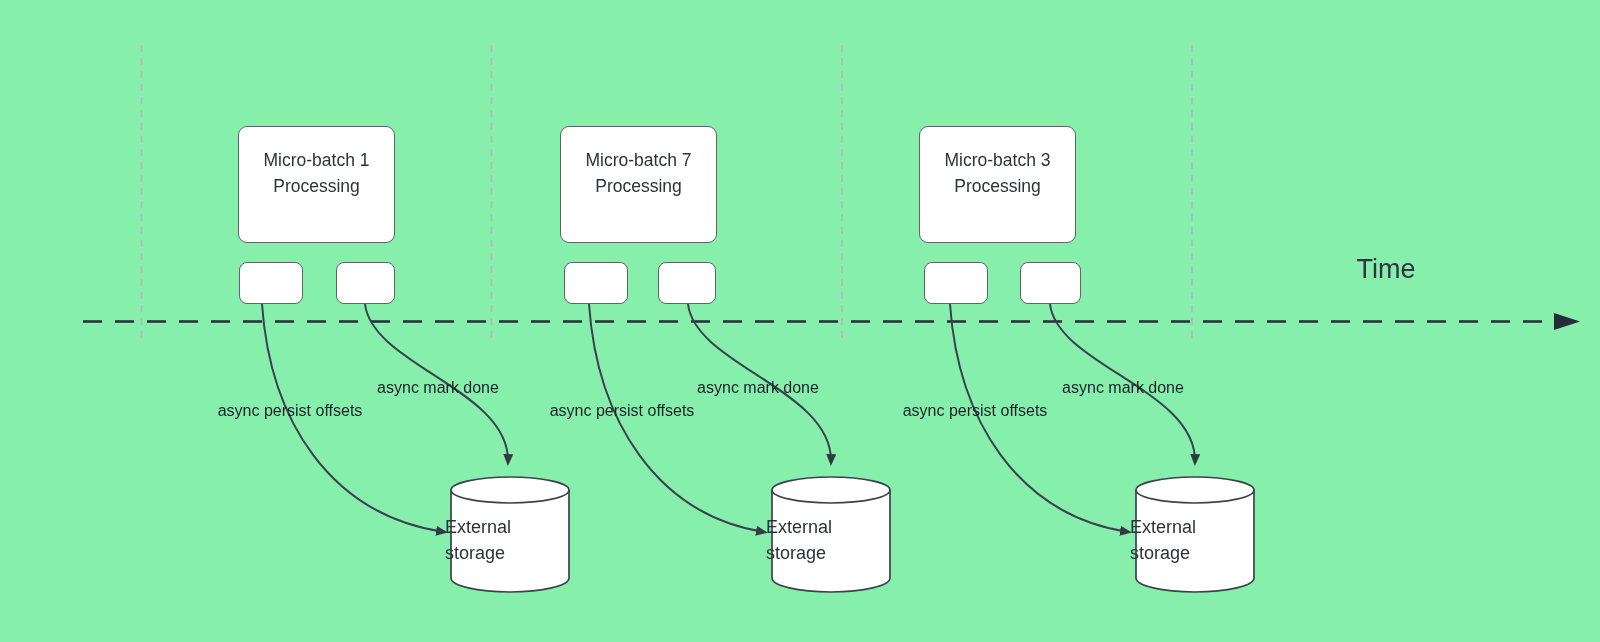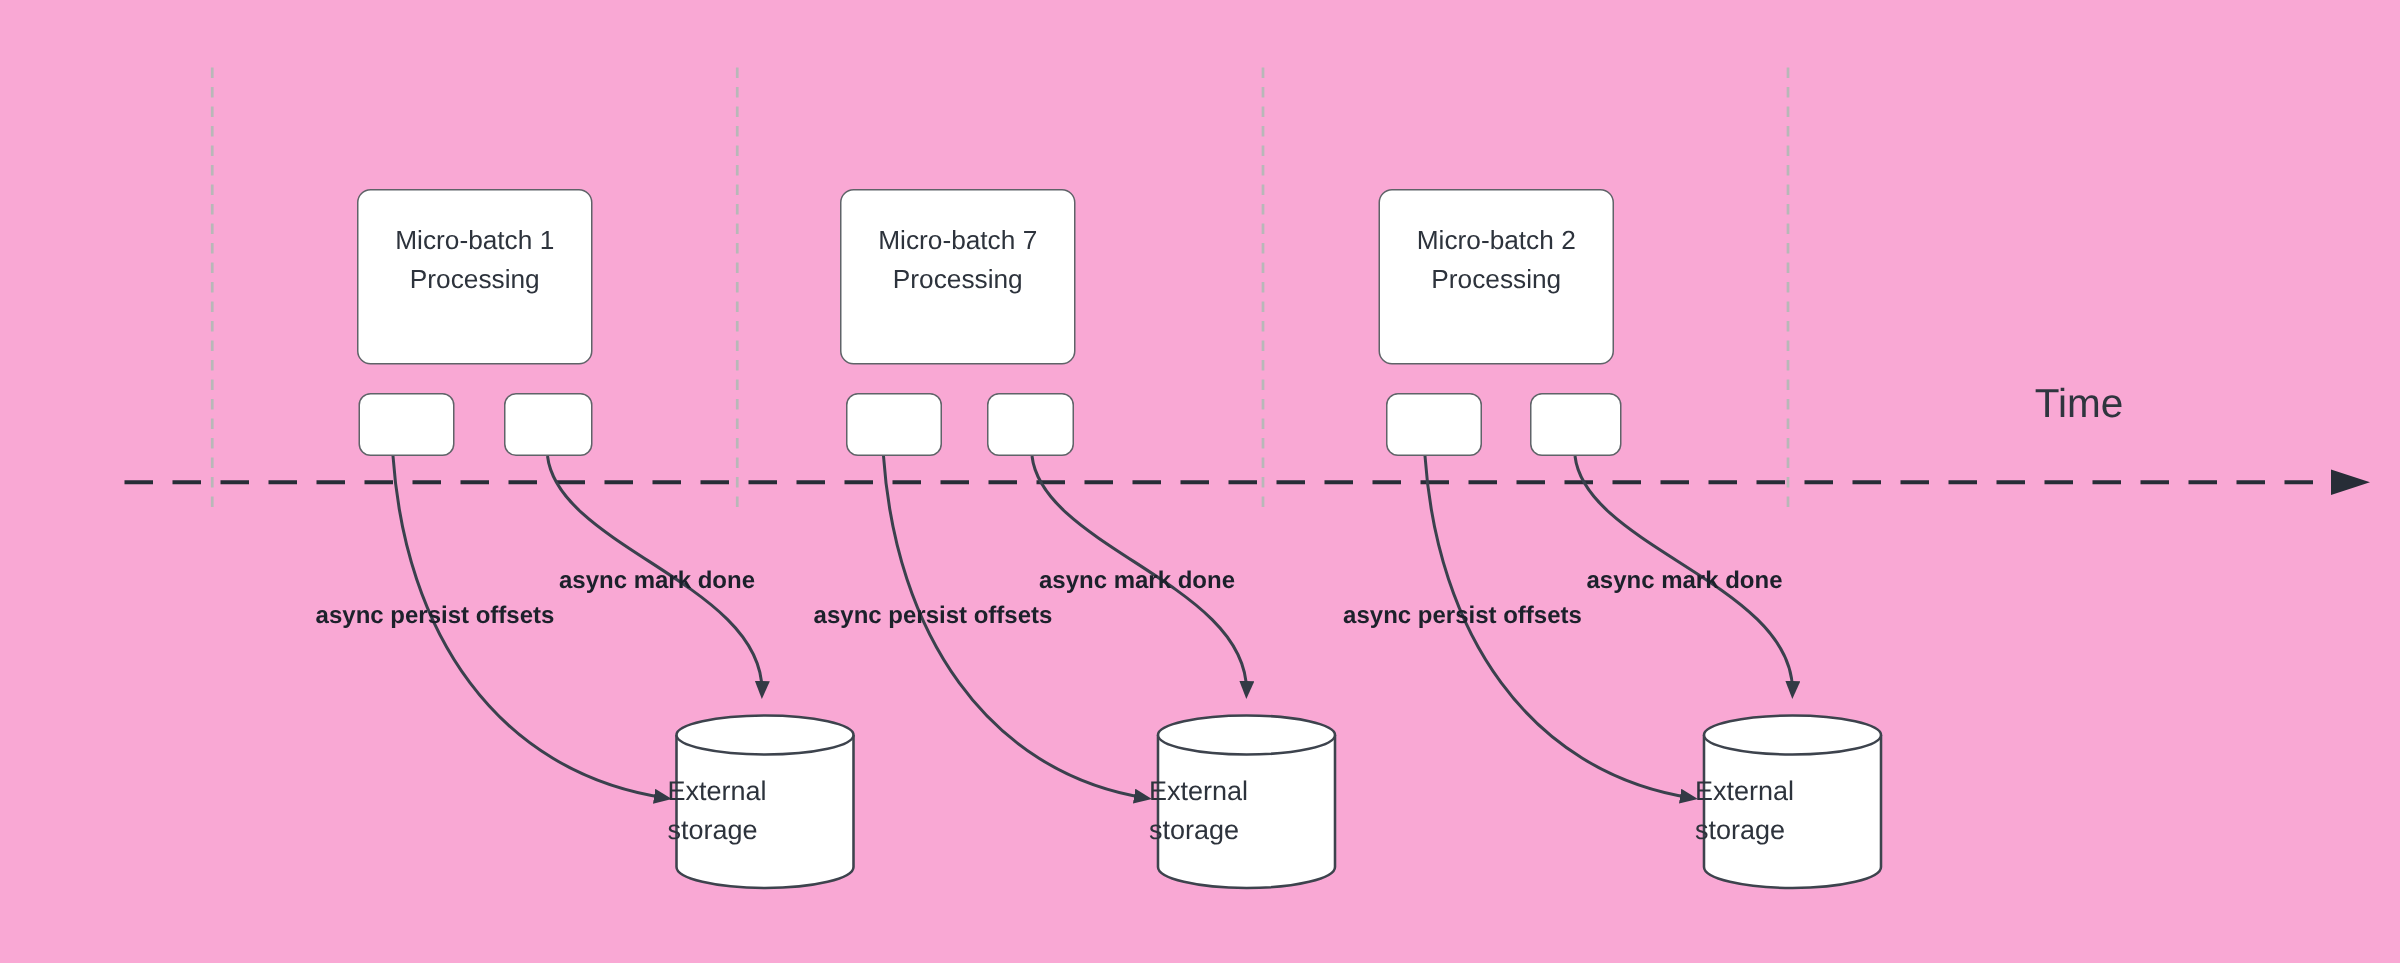--- a/index.html
+++ b/index.html
@@ -1,21 +1,21 @@
 <!DOCTYPE html>
 <html><head>
 <meta charset="utf-8">
 <style>
   html,body{
     margin:0; padding:0; background:#ffffff;
     font-family:"Liberation Sans", sans-serif;
   }
   .stage{
     position:relative; width:1600px; height:642px;
-    background:#f9a8d4; overflow:hidden;
+    background:#86efac; overflow:hidden;
   }
   .stage svg{ position:absolute; left:0; top:0; }
 
   
   .box{
     position:absolute; top:126px; width:157px; height:117px;
     border:1.6px solid #5f6368; border-radius:9px; background:#ffffff;
     display:flex; flex-direction:column; align-items:center; justify-content:center;
     box-sizing:border-box; padding-bottom:24px;
     font-size:17.5px; line-height:26px; color:#2d333c; text-align:center;
@@ -27,21 +27,21 @@
     position:absolute; top:262px; height:42px; box-sizing:border-box;
     border:1.6px solid #5f6368; border-radius:8px; background:#ffffff;
   }
   .slot.s1a{left:239px; width:64px} .slot.s1b{left:336px; width:59px}
   .slot.s2a{left:564px; width:64px} .slot.s2b{left:658px; width:58px}
   .slot.s3a{left:924px; width:64px} .slot.s3b{left:1020px; width:61px}
 
   
   .lbl{
     position:absolute; transform:translateX(-50%);
-    font-size:16px; font-weight:bold; color:#1c212b; white-space:nowrap;
+    font-size:16px; font-weight:normal; color:#1c212b; white-space:nowrap;
   }
   .lbl.persist{top:402px}
   .lbl.markdone{top:379px}
   .lbl.p1{left:290px} .lbl.p2{left:622px} .lbl.p3{left:975px}
   .lbl.m1{left:438px} .lbl.m2{left:758px} .lbl.m3{left:1123px}
 
   
   .store{
     position:absolute; top:514px; width:130px; transform:translateX(-50%);
     font-size:18px; line-height:26px; color:#2d333c;
@@ -98,21 +98,21 @@
 
   <div class="box b1">
     <div>Micro-batch 1</div>
     <div>Processing</div>
   </div>
   <div class="box b2">
     <div>Micro-batch 7</div>
     <div>Processing</div>
   </div>
   <div class="box b3">
-    <div>Micro-batch 2</div>
+    <div>Micro-batch 3</div>
     <div>Processing</div>
   </div>
 
   <div class="slot s1a"></div>
   <div class="slot s1b"></div>
   <div class="slot s2a"></div>
   <div class="slot s2b"></div>
   <div class="slot s3a"></div>
   <div class="slot s3b"></div>
 

